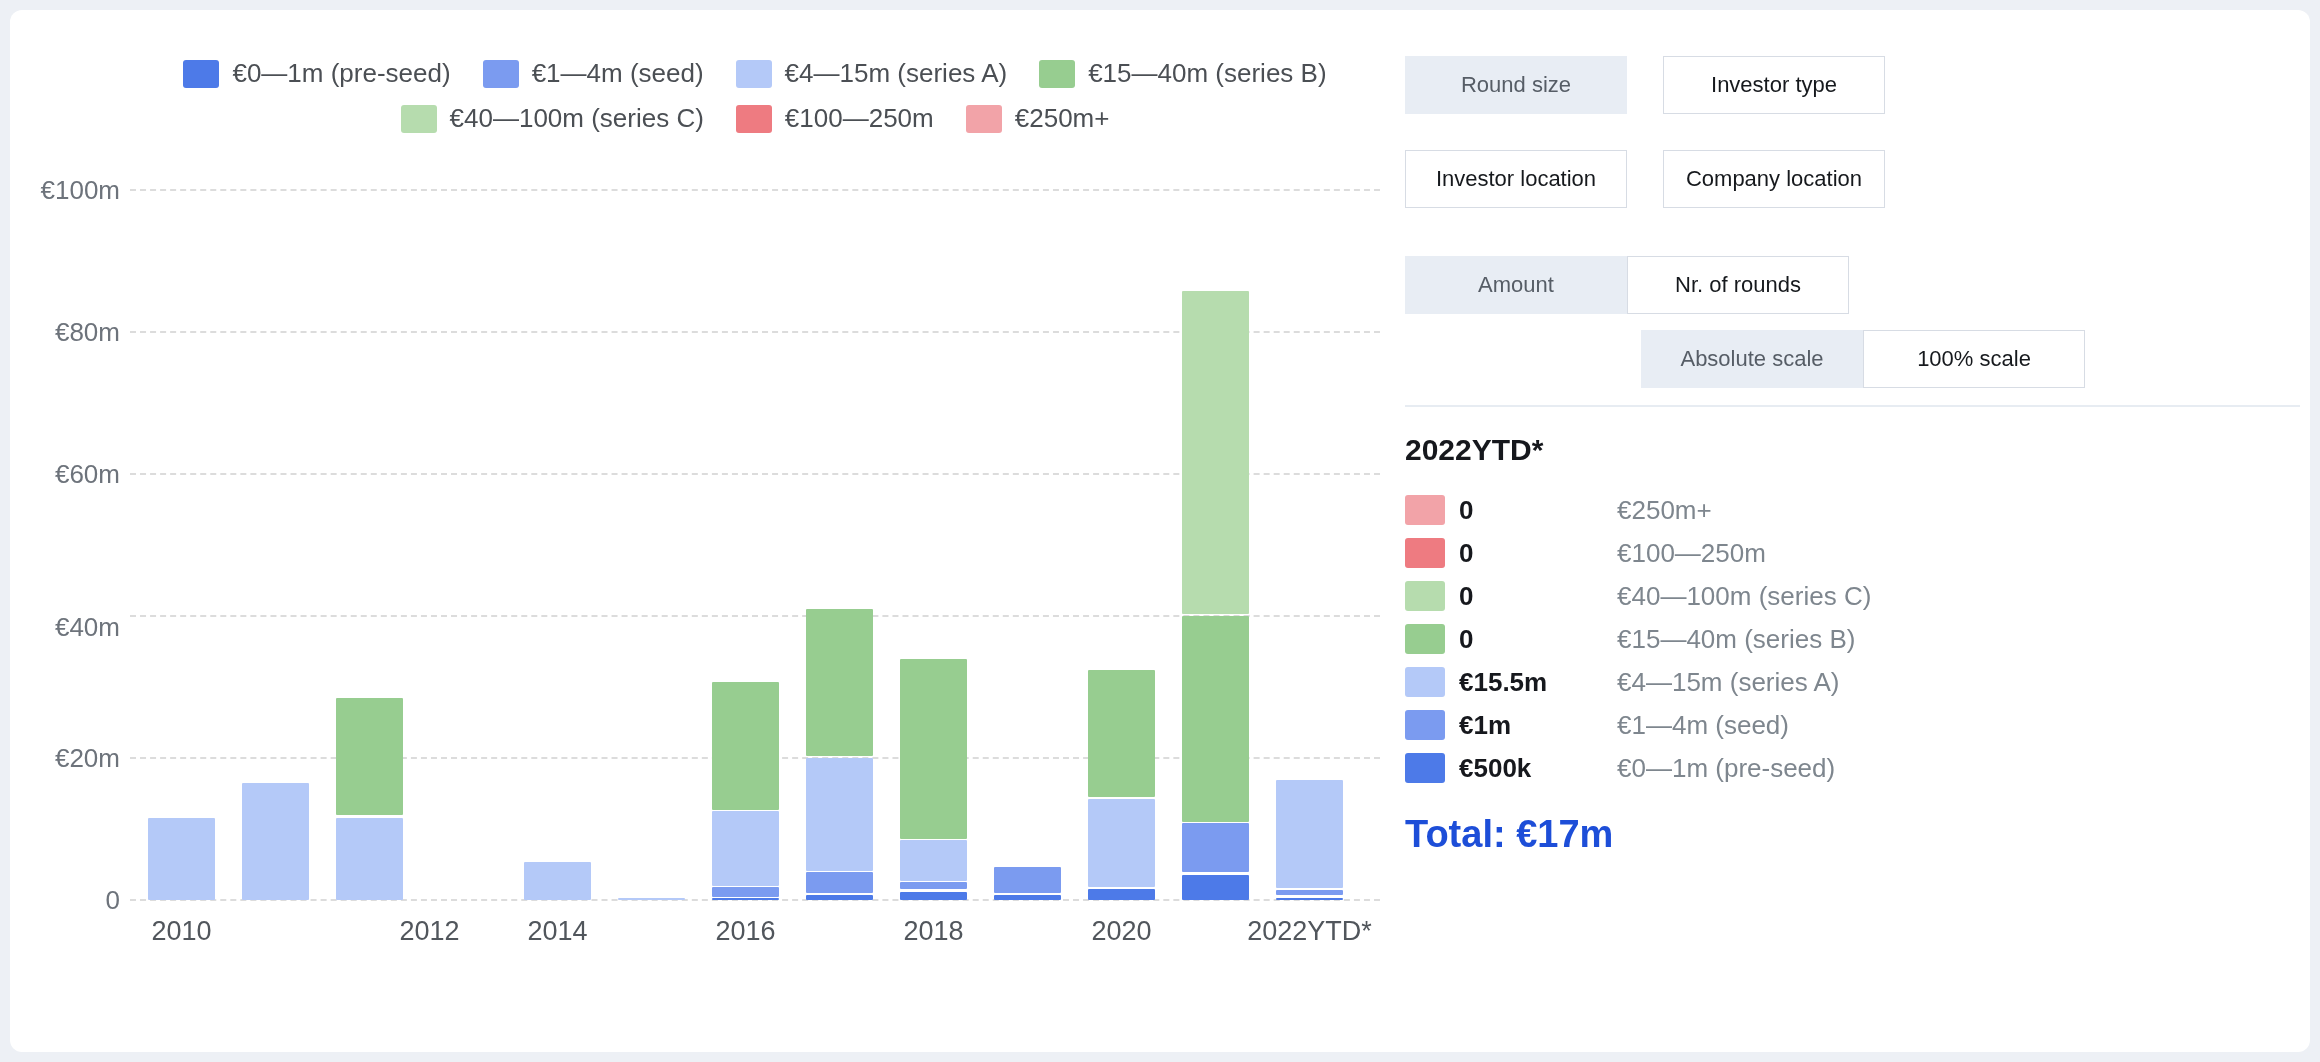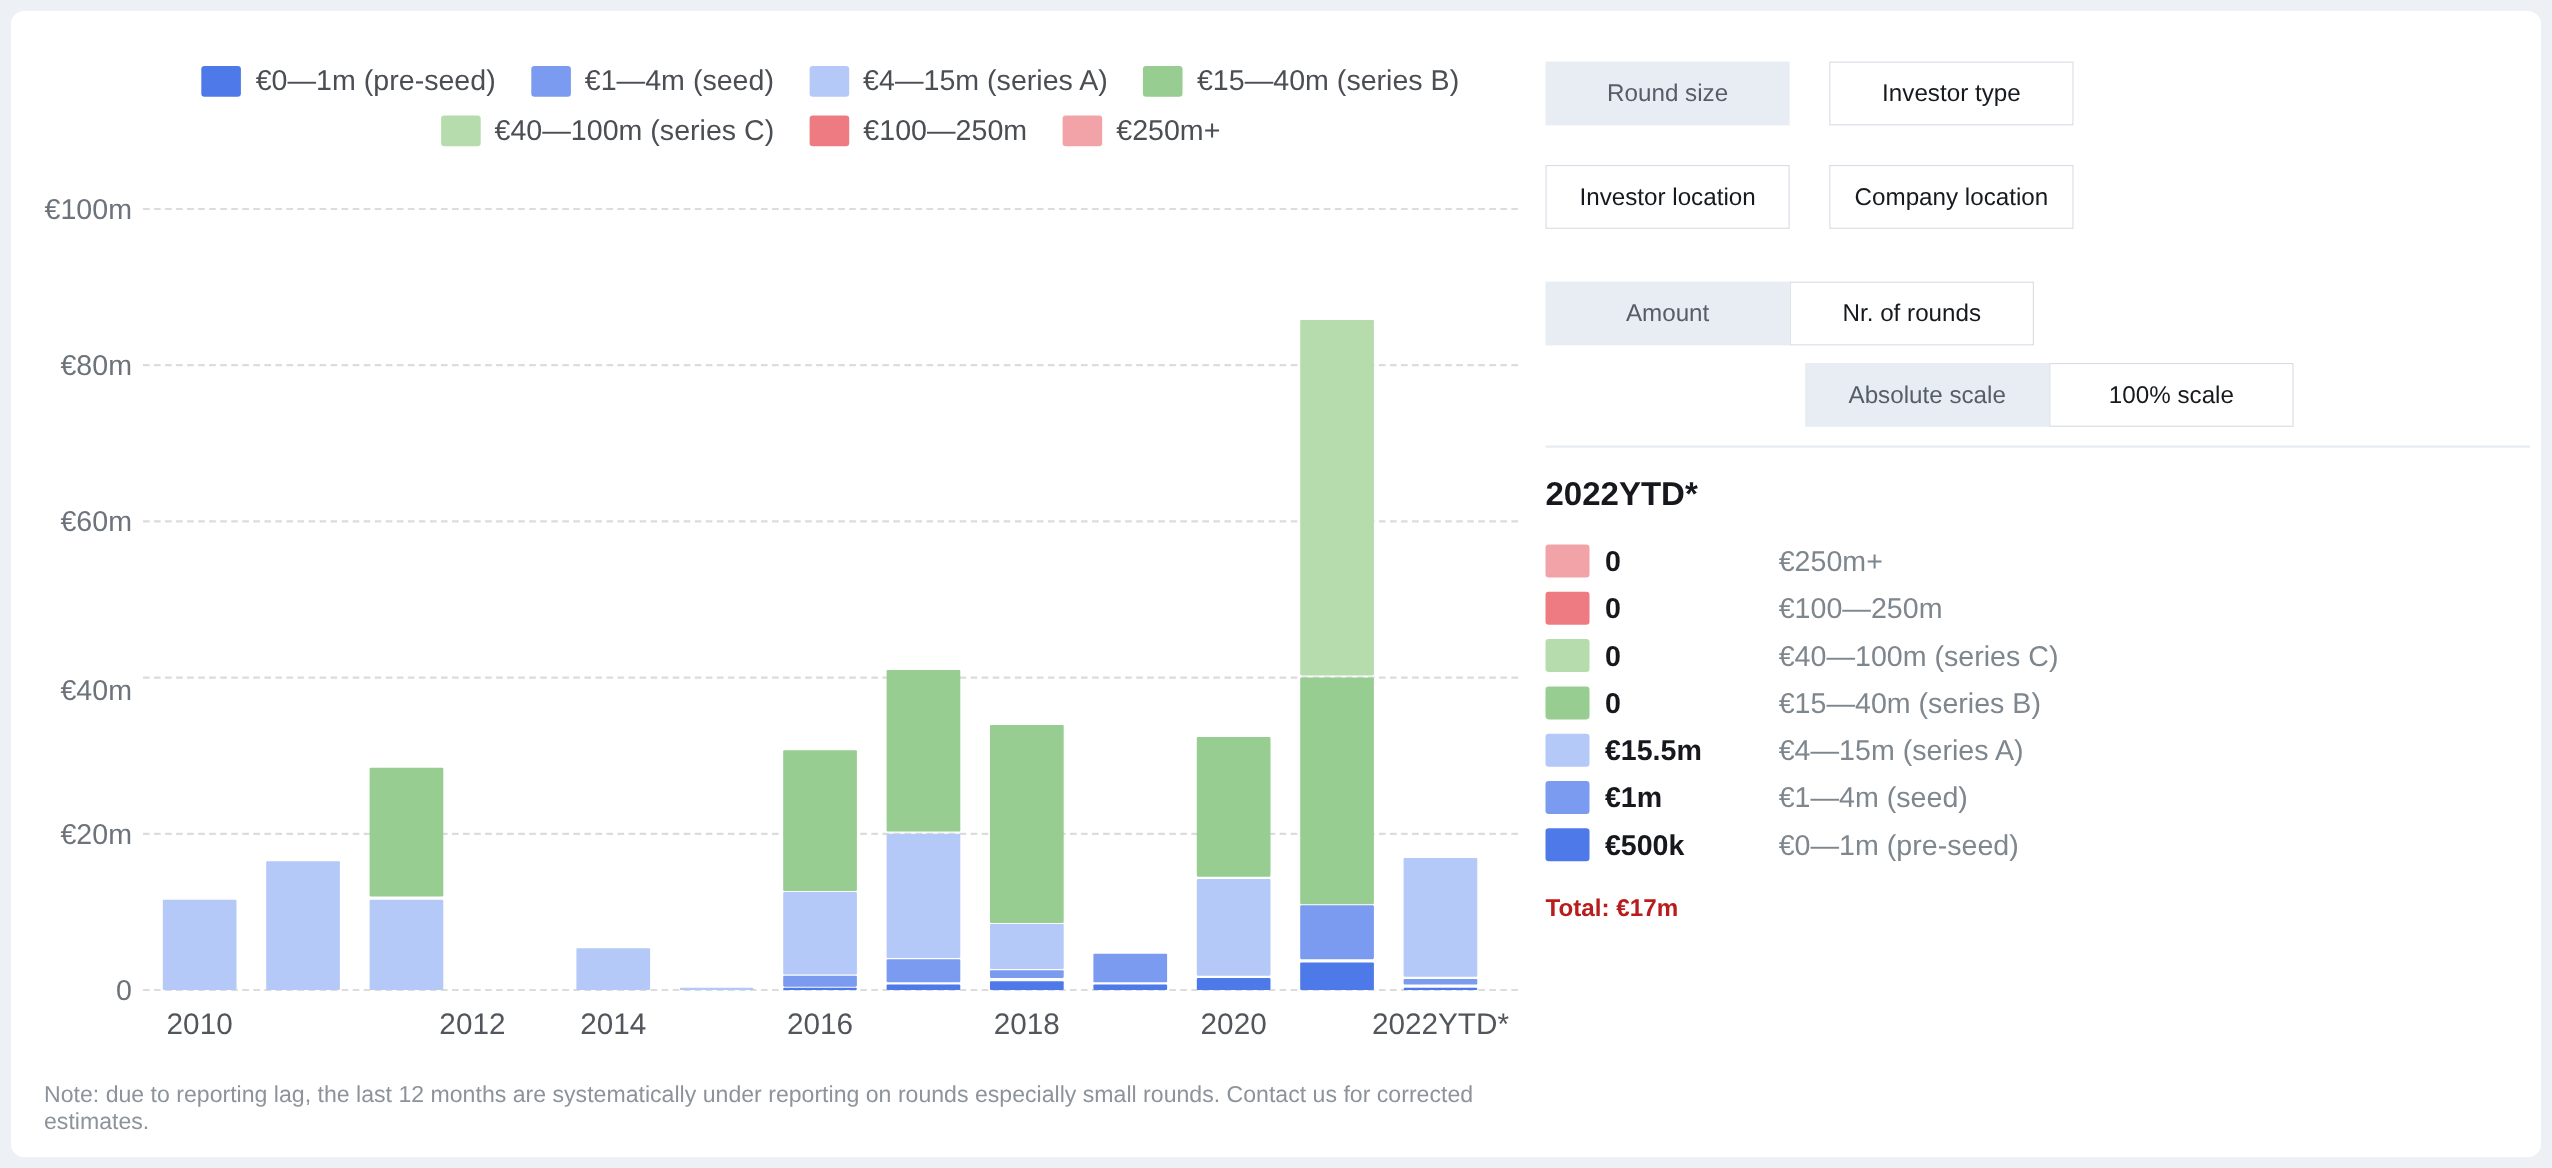--- a/index.html
+++ b/index.html
@@ -56,21 +56,21 @@
   .mb-metric{margin-bottom:16px;}
   .mb-period{margin-bottom:27px;}
   .mb-scale{margin-bottom:17px;justify-content:flex-end;}
   .divider{width:895px;height:0;border-top:2px solid #e7ecf2;margin-bottom:26px;}
   .detail-title{font-size:30px;font-weight:bold;color:#16181d;margin:0 0 28px 0;}
   .detail-rows{display:flex;flex-direction:column;row-gap:13px;}
   .detail-row{display:flex;align-items:center;height:30px;}
   .detail-swatch{width:40px;height:30px;border-radius:3px;flex:0 0 auto;}
   .detail-value{font-size:26px;font-weight:bold;color:#16181d;margin-left:14px;min-width:106px;}
   .detail-label{font-size:26px;color:#7e868e;margin-left:52px;white-space:nowrap;}
-  .detail-total{font-size:22px;font-weight:bold;color:#b91c1c;margin-top:30px;}
+  .detail-total{font-size:38px;font-weight:bold;color:#1d4ed8;margin-top:30px;}
 </style>
 </head>
 <body>
 
 <div class="card">
 
   <div class="legend">
     <div class="legend-row">
       <div class="legend-item">
         <span class="swatch" style="background: rgb(77, 122, 232);"></span>
@@ -154,21 +154,20 @@
   <div class="x-axis">
       <span style="left: -38.5px;">2010</span>
       <span style="left: 149.5px; text-align: right;">2012</span>
       <span style="left: 337.5px;">2014</span>
       <span style="left: 525.5px;">2016</span>
       <span style="left: 713.5px;">2018</span>
       <span style="left: 901.5px;">2020</span>
       <span style="left: 1089.5px;">2022YTD*</span>
     </div>
 
-  <div class="note">Note: due to reporting lag, the last 12 months are systematically under reporting on rounds especially small rounds. Contact us for corrected estimates.</div>
 
   <div class="panel">
 
     <div class="btn-group mb-dim">
       <button class="btn active">Round size</button>
       <button class="btn">Investor type</button>
       <button class="btn">Investor location</button>
       <button class="btn">Company location</button>
     </div>
 

